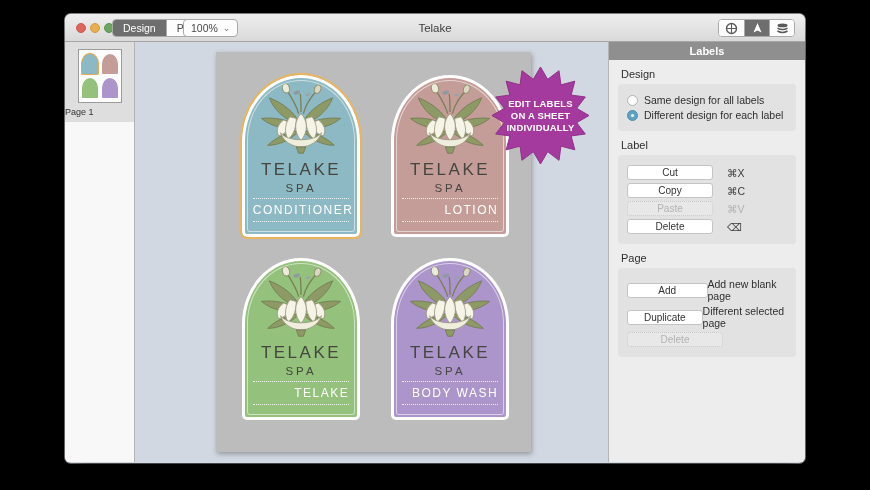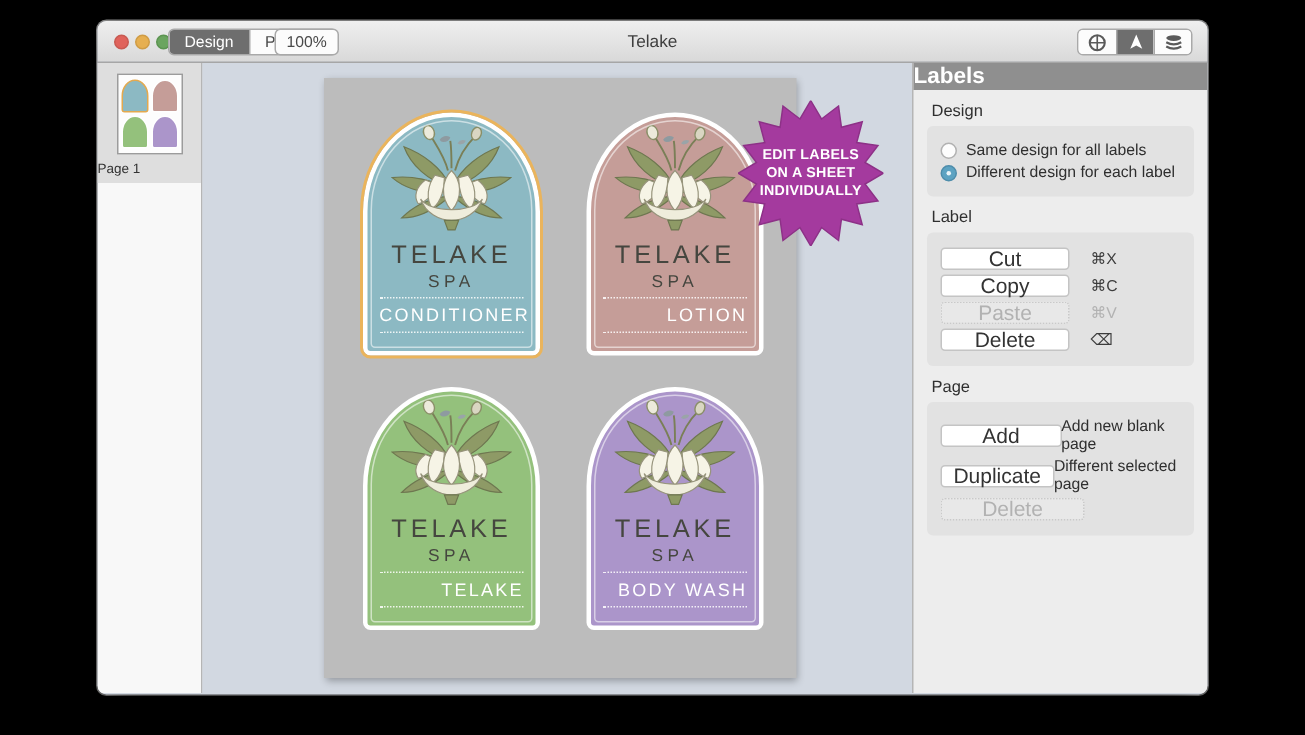--- a/index.html
+++ b/index.html
@@ -19,21 +19,21 @@
   .tl.yellow { left:25px; background:#e6af50; border:1px solid #cf9c45; }
   .tl.green { left:39px; background:#6ba55f; border:1px solid #5c9451; }
   .seg { position:absolute; top:5px; height:18px; display:flex; border:1px solid #a9a9a9;
          border-radius:4px; overflow:hidden; background:#fff; }
   .seg.tabs { left:47px; }
   .seg-btn { padding:0 10px; font-size:10.5px; line-height:17px; color:#4a4a4a; background:#fcfcfc; }
   .seg-btn + .seg-btn { border-left:1px solid #a9a9a9; }
   .seg-btn.active { background:#6e6e6e; color:#fff; }
   .zoomctl { position:absolute; left:118px; top:5px; height:18px; padding:0 7px;
              border:1px solid #a9a9a9; border-radius:4px; background:#fcfcfc;
-             font-size:10.5px; line-height:17px; color:#4a4a4a; display:flex; gap:21px; align-items:center;flex-direction:column; }
+             font-size:10.5px; line-height:17px; color:#4a4a4a; display:flex; gap:5px; align-items:center; }
   .zoomctl .chev { font-size:9px; color:#777; line-height:1; }
   .win-title { position:absolute; left:0; right:0; top:0; height:28px; text-align:center;
                font-size:11.5px; line-height:28px; color:#3e3e3e; pointer-events:none; }
   .seg.right-tools { right:10px; left:auto; }
   .tool-btn { width:25px; height:17px; display:flex; align-items:center; justify-content:center; background:#fcfcfc; }
   .tool-btn + .tool-btn { border-left:1px solid #a9a9a9; }
   .tool-btn.active { background:#6e6e6e; }
   .tool-btn svg { display:block; }
 
   
@@ -75,34 +75,34 @@
 
   
   .badge { position:absolute; left:357px; top:25px; width:97px; height:97px; }
   .badge svg { position:absolute; inset:0; }
   .badge-text { position:absolute; inset:0; display:flex; flex-direction:column; align-items:center;
                 justify-content:center; gap:1px; color:#fff; font-size:9.5px; font-weight:bold;
                 letter-spacing:.2px; text-align:center; }
 
   
   .panel { width:197px; background:#ededed; border-left:1px solid #b5b5b5; font-size:11px; color:#2f2f2f; }
-  .panel-header { height:18px; background:#8f8f8f; color:#fff; font-size:15px; font-weight:bold;
-                  line-height:18px; }
+  .panel-header { height:18px; background:#8f8f8f; color:#fff; font-size:11px; font-weight:bold;
+                  text-align:center; line-height:18px; }
   .sec-head { margin:8px 0 4px 12px; font-size:11px; color:#2f2f2f; }
   .group { margin:0 9px; background:#e2e2e2; border-radius:4px; padding:7px 9px; }
   .radio-row { display:flex; align-items:center; gap:6px; margin:3px 0; }
   .radio { width:11px; height:11px; border-radius:50%; background:#fdfdfd; border:1px solid #b2b2b2;
            position:relative; flex:0 0 auto; }
   .radio.on { background:#5da3c2; border-color:#4e8dab; }
   .radio.on::after { content:""; position:absolute; left:3px; top:3px; width:3px; height:3px;
            border-radius:50%; background:#eaf4f8; }
   .radio-label { font-size:10.5px; }
   .act-row { display:flex; align-items:center; margin:3px 0; }
   .pbtn { width:86px; height:15px; line-height:13px; background:#fff; border:1px solid #c4c4c4;
-          border-radius:3px; text-align:center; font-size:14px; color:#333; }
+          border-radius:3px; text-align:center; font-size:10px; color:#333; }
   .pbtn.disabled { background:#e8e8e8; color:#b2b2b2; border-style:dotted; border-color:#c9c9c9; }
   .shortcut { margin-left:14px; font-size:10.5px; color:#3c3c3c; }
   .shortcut.disabled { color:#b2b2b2; }
   .pbtn.page { width:96px; }
   .desc { margin-left:0; font-size:10.5px; color:#2f2f2f; }
 </style>
 </head>
 <body>
 
 <svg width="0" height="0" style="position:absolute">

